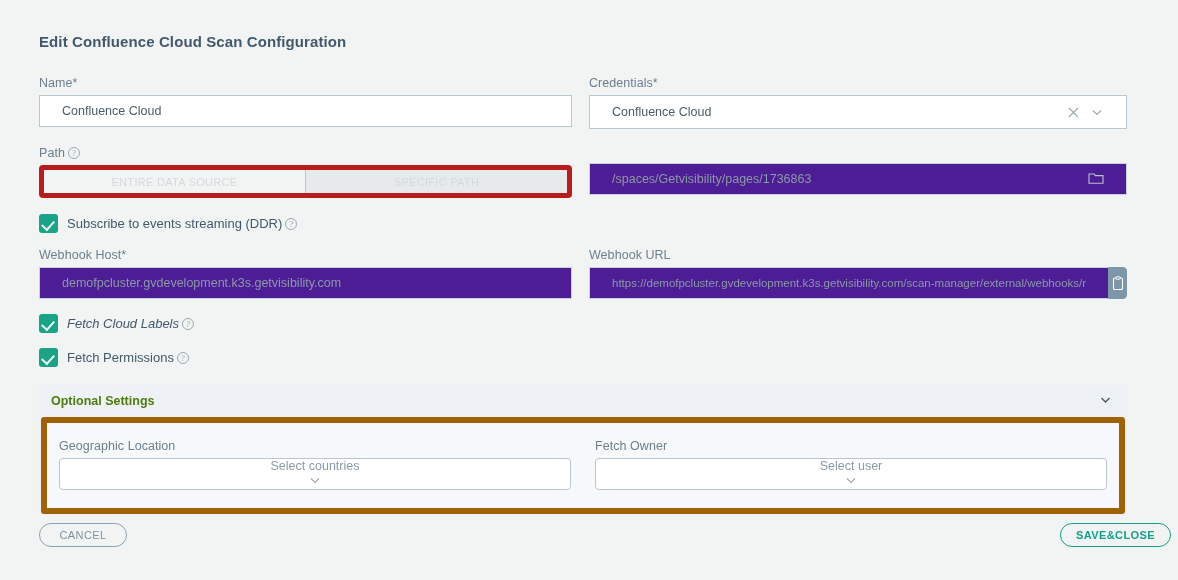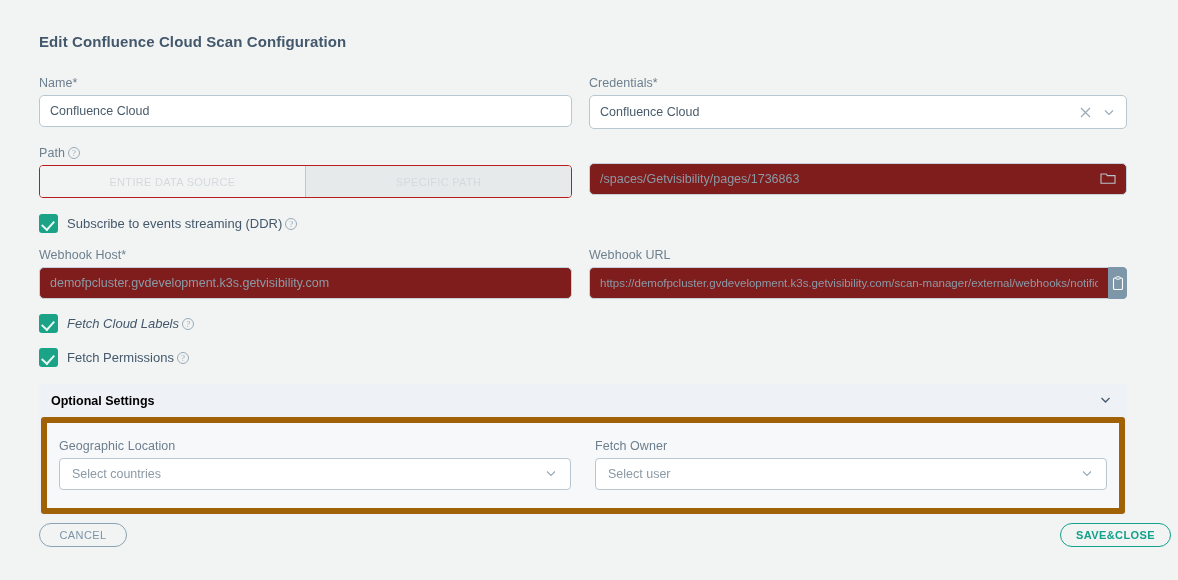--- a/index.html
+++ b/index.html
@@ -41,30 +41,30 @@
     font-size: 9px;
     line-height: 10px;
     text-align: center;
     vertical-align: 1px;
     margin-left: 3px;
     font-family: "Liberation Serif", serif;
   }
   .input-box {
     background: #fff;
     border: 1px solid #b9c7d1;
-    border-radius: 5px;
+    border-radius: 0;
     height: 32px;
     display: flex;
     align-items: center;
-    padding: 0 10px;
+    padding: 0 22px;
     font-size: 12.5px;
     color: #4a5c6b;
   }
   .input-box.ghost {
-    background: #7f1d1d;
+    background: #4c1d95;
     border-color: #c6d2da;
     color: #8b9aa6;
   }
   .input-val { flex: 1; white-space: nowrap; overflow: hidden; text-overflow: clip; }
   .grid-left  { position: absolute; left: 39px;  width: 533px; }
   .grid-right { position: absolute; left: 589px; width: 538px; }
 
   
   #name-group  { top: 76px; }
   #cred-group  { top: 76px; }
@@ -77,21 +77,21 @@
     user-select: none;
   }
   .icon-chev svg, .icon-x svg { display: block; }
 
   
   #path-group  { top: 146px; }
   #pathval-group { top: 163px; }
   .seg-wrap {
     display: flex;
     height: 33px;
-    border: 1px solid #b91c1c;
+    border: 5px solid #b91c1c;
     border-radius: 4px;
     overflow: hidden;
   }
   .seg {
     flex: 1;
     display: flex;
     align-items: center;
     justify-content: center;
     font-size: 11px;
     letter-spacing: .3px;
@@ -168,21 +168,21 @@
     background: #eef1f6;
     border-radius: 3px;
   }
   .opt-head {
     height: 33px;
     display: flex;
     align-items: center;
     padding: 0 14px 0 12px;
     font-size: 12.5px;
     font-weight: bold;
-    color: #000000;
+    color: #4d7c0f;
     cursor: pointer;
   }
   .opt-head .spacer { flex: 1; }
   .opt-body {
     margin: 0 2px 2px 2px;
     background: #f7f8fa;
     border: 6px solid #a16207;
     border-radius: 3px;
     padding: 16px 12px 18px 12px;
     display: flex;
@@ -193,20 +193,21 @@
     background: #fff;
     border: 1px solid #b9c7d1;
     border-radius: 4px;
     height: 32px;
     display: flex;
     align-items: center;
     padding: 0 12px;
     font-size: 12.5px;
     color: #8b9aa6;
     cursor: pointer;
+    flex-direction: column;
   }
   .select-box .ph { flex: 1; }
 
   
   .btn {
     position: absolute;
     height: 24px;
     border-radius: 14px;
     display: flex;
     align-items: center;

